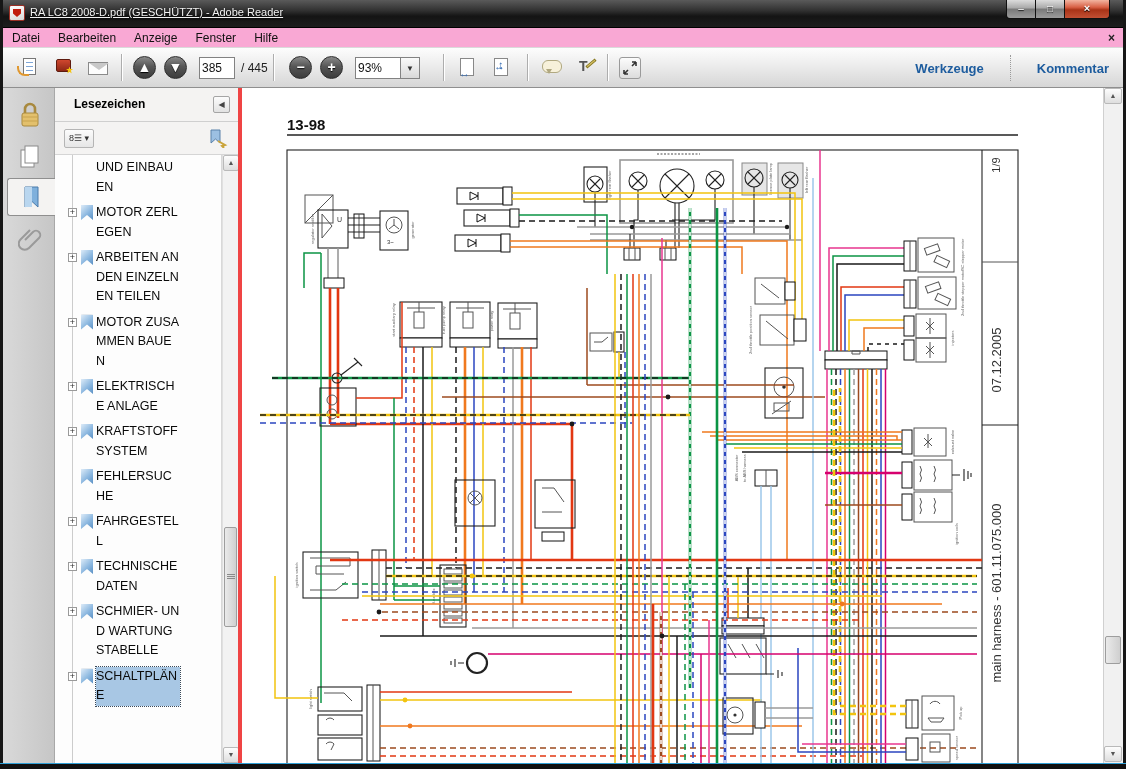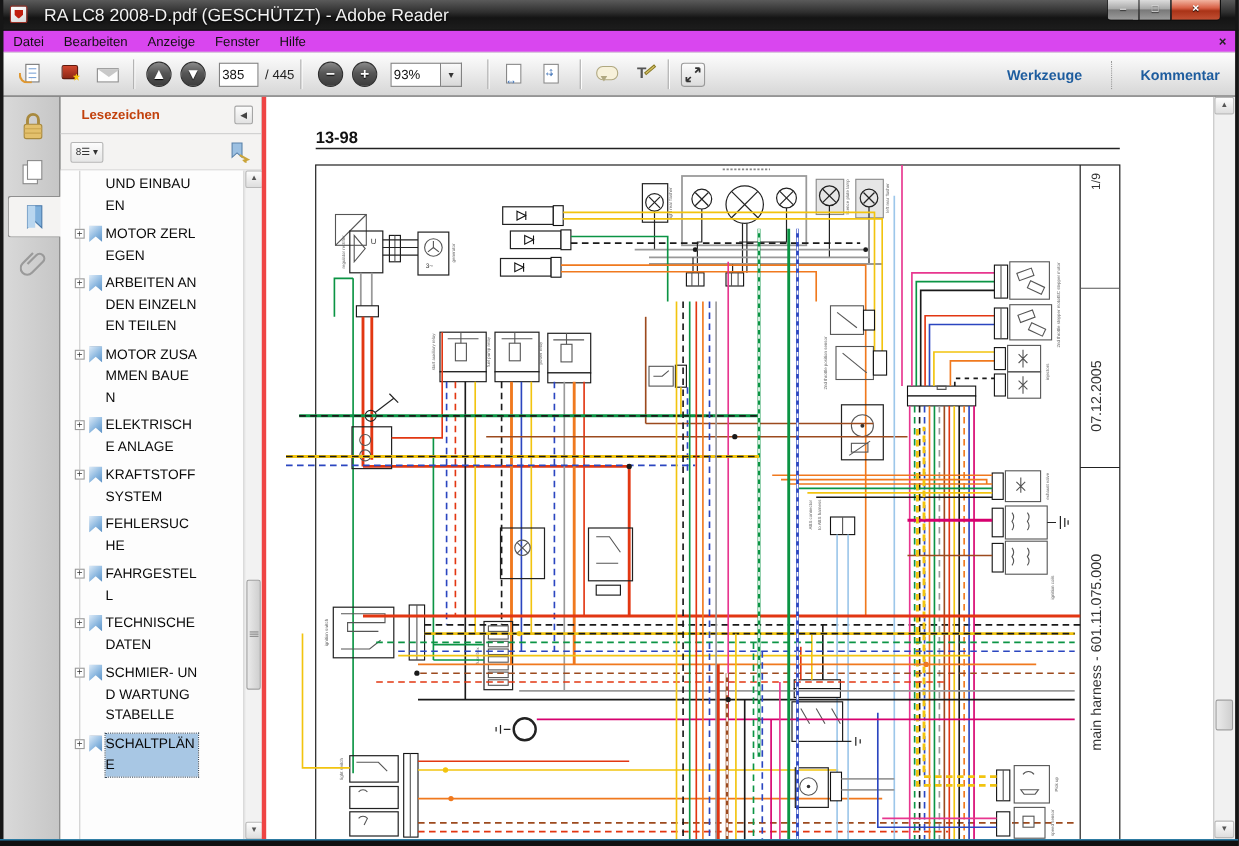--- a/index.html
+++ b/index.html
@@ -3,36 +3,36 @@
 <meta charset="utf-8">
 <style>
   html,body{margin:0;padding:0;background:#000;}
   *{box-sizing:border-box;font-family:"Liberation Sans",sans-serif;}
   .window{position:relative;width:1126px;height:769px;background:#2a2a2a;overflow:hidden;}
 
   
   .titlebar{position:absolute;left:0;top:0;width:1126px;height:28px;
     background:linear-gradient(180deg,#5a5a5a 0%,#303030 40%,#141414 60%,#1d1d1d 100%);
     border-bottom:1px solid #000;color:#fff;}
-  .titlebar .apptitle{position:absolute;left:40px;top:6px;font-size:16px;color:#f2f2f2;
-    text-shadow:0 1px 2px #000;white-space:nowrap;}
+  .titlebar .apptitle{position:absolute;left:30px;top:6px;font-size:11px;color:#f2f2f2;
+    text-shadow:0 1px 2px #000;white-space:nowrap;text-decoration:underline;}
   .pdfico{position:absolute;left:9px;top:5px;width:16px;height:16px;border-radius:2px;
     background:linear-gradient(160deg,#fff 0%,#efefef 45%,#d8d8d8 100%);border:1px solid #9a3026;}
   .pdfico::before{content:"";position:absolute;left:3px;top:3px;width:8px;height:8px;
     background:#c11e0f;clip-path:polygon(0 0,100% 0,100% 55%,50% 100%,0 55%);}
   .winbtns{position:absolute;right:16px;top:0;height:19px;display:flex;}
   .wbtn{height:19px;border:1px solid #101010;border-top:none;color:#fff;font-size:10px;
     line-height:17px;text-align:center;text-shadow:0 1px 1px #000;cursor:default;}
   .wbtn.min{width:30px;border-radius:0 0 0 4px;background:linear-gradient(#dcdcdc,#a8a8a8 45%,#787878 50%,#9c9c9c);}
   .wbtn.max{width:29px;border-left:none;background:linear-gradient(#dcdcdc,#a8a8a8 45%,#787878 50%,#9c9c9c);}
   .wbtn.close{width:45px;border-left:none;border-radius:0 0 4px 0;font-size:11px;font-weight:bold;
     background:linear-gradient(#f2b4a0,#d86045 40%,#a93317 55%,#c25034);}
 
   
-  .menubar{position:absolute;left:3px;top:28px;width:1120px;height:20px;background:#d946ef;
+  .menubar{position:absolute;left:3px;top:28px;width:1120px;height:20px;background:#f9a8d4;
     border-bottom:1px solid #dadada;font-size:12px;color:#111;display:flex;align-items:center;}
   .menuitem{padding:2px 9px;cursor:default;}
   .menuclose{position:absolute;right:8px;top:3px;font-size:12px;font-weight:bold;color:#222;}
 
   
   .toolbar{position:absolute;left:3px;top:48px;width:1120px;height:40px;
     background:linear-gradient(#fdfdfd,#ececec 45%,#d6d6d6);border-bottom:1px solid #8f8f8f;}
   .tgrp{position:absolute;top:0;height:100%;display:flex;align-items:center;}
   .tsep{position:absolute;top:6px;width:1px;height:27px;background:#adadad;box-shadow:1px 0 0 #fff;}
   .tico{width:30px;height:28px;margin:0 2px;position:relative;border-radius:3px;}
@@ -73,21 +73,21 @@
   
   .main{position:absolute;left:0;top:88px;width:1126px;height:675px;}
   .strip{position:absolute;left:3px;top:0;width:52px;height:675px;
     background:linear-gradient(90deg,#d9d9d9,#c6c6c6);border-right:1px solid #a8a8a8;}
   .stripbtn{position:absolute;left:5px;width:44px;height:38px;border-radius:3px;
     display:flex;align-items:center;justify-content:center;}
   .stripbtn.active{left:4px;width:49px;background:#f4f3f2;border:1px solid #8f8f8f;border-right:none;border-radius:3px 0 0 3px;}
 
   .sidebar{position:absolute;left:55px;top:0;width:183px;height:675px;background:#f4f3f2;}
   .sbhead{position:absolute;left:0;top:0;width:183px;height:34px;border-bottom:1px solid #cfcfcf;}
-  .sbhead .t{position:absolute;left:19px;top:9px;font-size:12px;font-weight:bold;color:#c2410c;}
+  .sbhead .t{position:absolute;left:19px;top:9px;font-size:12px;font-weight:bold;color:#000000;}
   .collapsebtn{position:absolute;right:8px;top:8px;width:17px;height:17px;border:1px solid #a5a5a5;
     background:linear-gradient(#fcfcfc,#e2e2e2);font-size:8px;color:#444;text-align:center;line-height:15px;border-radius:2px;}
   .sbtools{position:absolute;left:0;top:34px;width:183px;height:33px;border-bottom:1px solid #d5d5d5;}
   .optbtn{position:absolute;left:9px;top:7px;width:30px;height:19px;border:1px solid #b5b5b5;border-radius:2px;
     background:linear-gradient(#fcfcfc,#e6e6e6);font-size:9px;color:#333;text-align:center;line-height:17px;}
   .expcur{position:absolute;right:10px;top:6px;width:20px;height:20px;}
   .list{position:absolute;left:0;top:67px;width:167px;height:608px;background:#fdfdfd;overflow:hidden;
     border-right:1px solid #d8d8d8;padding:3px 0 0 0;}
   .list .vline{position:absolute;left:17px;top:0;width:1px;height:655px;background:#cccccc;}
   .bm{position:relative;display:flex;margin:0 0 6px 0;}

